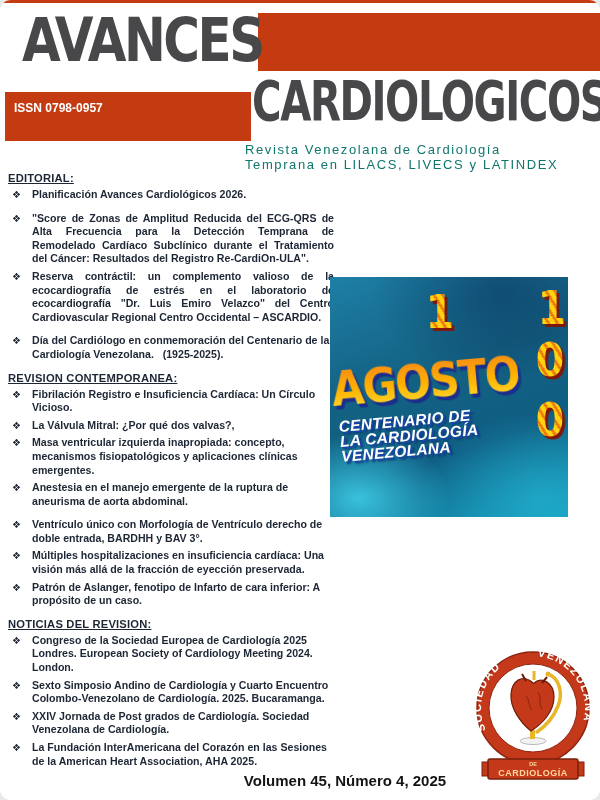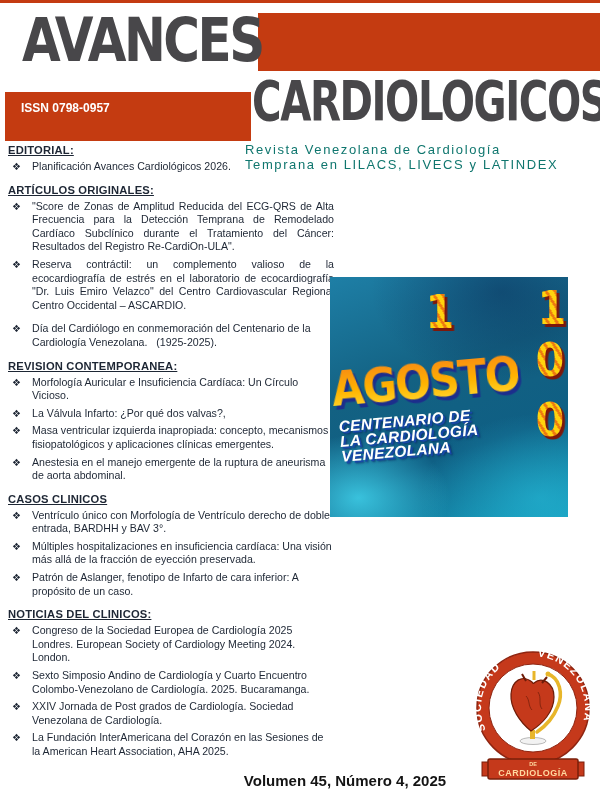--- a/index.html
+++ b/index.html
@@ -1,41 +1,41 @@
 <!DOCTYPE html>
 <html><head>
 <meta charset="utf-8">
 <style>
   html,body{margin:0;padding:0;background:#e9e9e9;}
   .page{position:relative;width:600px;height:800px;background:#ffffff;overflow:hidden;
-        font-family:"Liberation Sans",sans-serif;margin:0 auto;}
+        font-family:"Liberation Sans",sans-serif;margin:0 auto;border-radius:11px;}
 
   
   .top-strip{position:absolute;left:0;top:0;width:600px;height:3px;background:#c43b11;}
   .title-avances{position:absolute;left:22px;top:4px;font-family:"DejaVu Sans",sans-serif;
         font-weight:900;font-size:61px;color:#48474a;letter-spacing:-3px;
         transform:scaleX(.82);transform-origin:left top;white-space:nowrap;z-index:2;}
   .red-block-tr{position:absolute;left:258px;top:13px;width:342px;height:58px;background:#c43b11;z-index:1;}
   .issn-box{position:absolute;left:5px;top:92px;width:246px;height:49px;background:#c43b11;
         color:#ffffff;font-weight:bold;font-size:12px;line-height:16px;
-        padding:8px 0 0 16px;box-sizing:border-box;}
+        padding:8px 0 0 9px;box-sizing:border-box;}
   .title-cardio{position:absolute;left:252px;top:68px;font-family:"DejaVu Sans",sans-serif;
         font-weight:900;font-size:56px;color:#48474a;letter-spacing:-2px;
         transform:scaleX(.72);transform-origin:left top;white-space:nowrap;}
   .subtitle{position:absolute;left:245px;top:142px;width:355px;text-align:left;
         color:#0f766e;font-size:13px;letter-spacing:1.6px;line-height:15px;white-space:nowrap;}
 
   
-  .toc{position:absolute;left:8px;top:144px;width:326px;color:#1d2634;font-size:10.6px;}
+  .toc{position:absolute;left:8px;top:172px;width:326px;color:#1d2634;font-size:10.6px;}
   .sec{margin-bottom:10px;}
   .sec-h{font-weight:bold;text-decoration:underline;font-size:11.2px;margin-bottom:4px;
         letter-spacing:.2px;}
   .ti{display:flex;margin-bottom:4px;line-height:13.6px;}
   .bullet{flex:0 0 24px;width:24px;padding-left:4px;box-sizing:border-box;font-size:10px;}
-  .itx{flex:1;}
+  .itx{flex:1;font-weight:bold;}
   .just{text-align:justify;}
 
   
   .poster{position:absolute;left:330px;top:277px;width:238px;height:240px;overflow:hidden;
         background:
           radial-gradient(130px 90px at 12% 92%, rgba(64,210,235,.85), rgba(64,210,235,0) 70%),
           radial-gradient(170px 120px at 88% 92%, rgba(40,190,220,.55), rgba(40,190,220,0) 70%),
           radial-gradient(200px 140px at 72% 6%, rgba(8,35,80,.45), rgba(8,35,80,0) 65%),
           linear-gradient(160deg,#1e7fa6 0%,#136182 40%,#0f5f84 68%,#1598b8 100%);}
   .agosto{position:absolute;left:4px;top:84px;font-family:"DejaVu Sans",sans-serif;
@@ -90,21 +90,20 @@
 
     <div class="sec">
       <div class="sec-h">EDITORIAL:</div>
       <div class="ti">
         <span class="bullet">❖</span>
         <span class="itx">Planificación Avances Cardiológicos 2026.</span>
       </div>
     </div>
 
     <div class="sec">
-      <div class="sec-h">ARTÍCULOS ORIGINALES:</div>
       <div class="ti">
         <span class="bullet">❖</span>
         <span class="itx just">"Score de Zonas de Amplitud Reducida del ECG-QRS de Alta Frecuencia para la Detección Temprana de Remodelado Cardíaco Subclínico durante el Tratamiento del Cáncer: Resultados del Registro Re-CardiOn-ULA".</span>
       </div>
       <div class="ti">
         <span class="bullet">❖</span>
         <span class="itx just">Reserva contráctil: un complemento valioso de la ecocardiografía de estrés en el laboratorio de ecocardiografía "Dr. Luis Emiro Velazco" del Centro Cardiovascular Regional Centro Occidental – ASCARDIO.</span>
       </div>
     </div>
 
@@ -112,54 +111,53 @@
       <div class="ti">
         <span class="bullet">❖</span>
         <span class="itx">Día del Cardiólogo en conmemoración del Centenario de la Cardiología Venezolana.&nbsp;&nbsp; (1925-2025).</span>
       </div>
     </div>
 
     <div class="sec">
       <div class="sec-h">REVISION CONTEMPORANEA:</div>
       <div class="ti">
         <span class="bullet">❖</span>
-        <span class="itx">Morfología Auricular e Insuficiencia Cardíaca: Un Círculo Vicioso.</span>
-      </div>
-      <div class="ti">
-        <span class="bullet">❖</span>
-        <span class="itx">La Válvula Infarto: ¿Por qué dos valvas?,</span>
+        <span class="itx">Fibrilación Registro e Insuficiencia Cardíaca: Un Círculo Vicioso.</span>
+      </div>
+      <div class="ti">
+        <span class="bullet">❖</span>
+        <span class="itx">La Válvula Mitral: ¿Por qué dos valvas?,</span>
       </div>
       <div class="ti">
         <span class="bullet">❖</span>
         <span class="itx">Masa ventricular izquierda inapropiada: concepto, mecanismos fisiopatológicos y aplicaciones clínicas emergentes.</span>
       </div>
       <div class="ti">
         <span class="bullet">❖</span>
         <span class="itx">Anestesia en el manejo emergente de la ruptura de aneurisma de aorta abdominal.</span>
       </div>
     </div>
 
     <div class="sec">
-      <div class="sec-h">CASOS CLINICOS</div>
       <div class="ti">
         <span class="bullet">❖</span>
         <span class="itx">Ventrículo único con Morfología de Ventrículo derecho de doble entrada, BARDHH y BAV 3°.</span>
       </div>
       <div class="ti">
         <span class="bullet">❖</span>
         <span class="itx">Múltiples hospitalizaciones en insuficiencia cardíaca: Una visión más allá de la fracción de eyección preservada.</span>
       </div>
       <div class="ti">
         <span class="bullet">❖</span>
         <span class="itx">Patrón de Aslanger, fenotipo de Infarto de cara inferior: A propósito de un caso.</span>
       </div>
     </div>
 
     <div class="sec">
-      <div class="sec-h">NOTICIAS DEL CLINICOS:</div>
+      <div class="sec-h">NOTICIAS DEL REVISION:</div>
       <div class="ti">
         <span class="bullet">❖</span>
         <span class="itx">Congreso de la Sociedad Europea de Cardiología 2025 Londres. European Society of Cardiology Meeting 2024. London.</span>
       </div>
       <div class="ti">
         <span class="bullet">❖</span>
         <span class="itx">Sexto Simposio Andino de Cardiología y Cuarto Encuentro Colombo-Venezolano de Cardiología. 2025. Bucaramanga.</span>
       </div>
       <div class="ti">
         <span class="bullet">❖</span>

